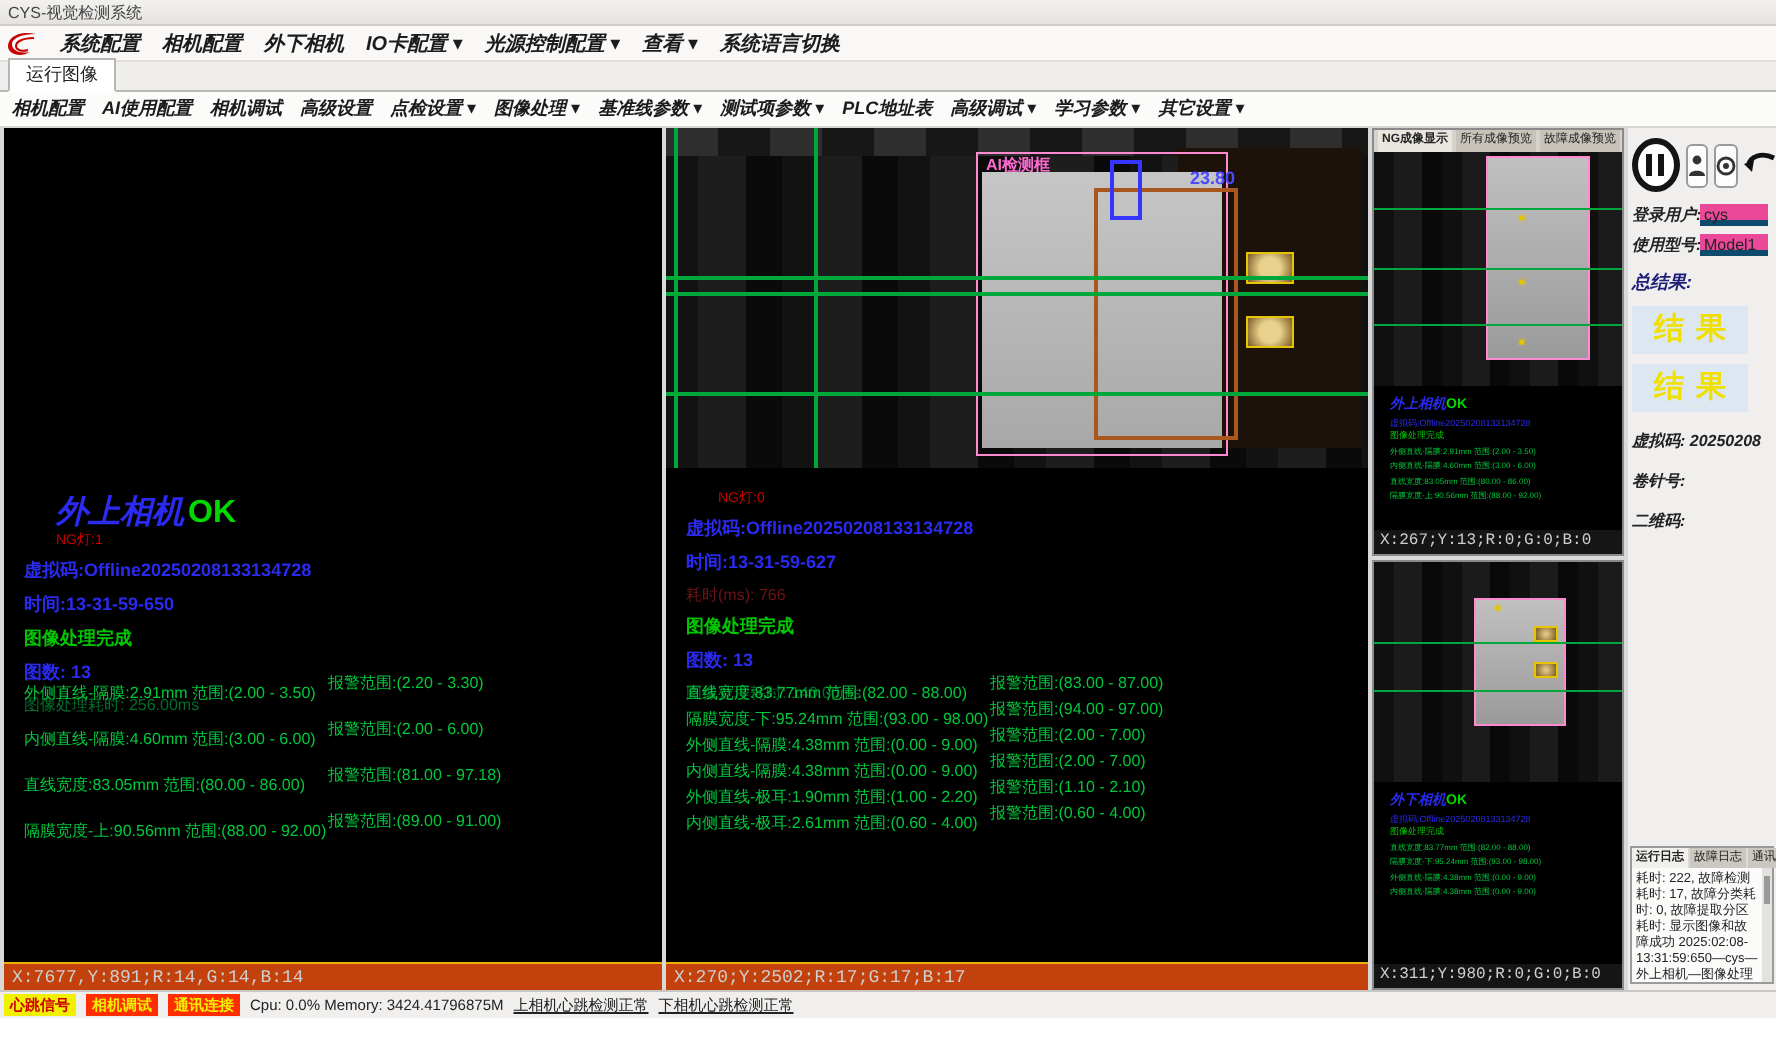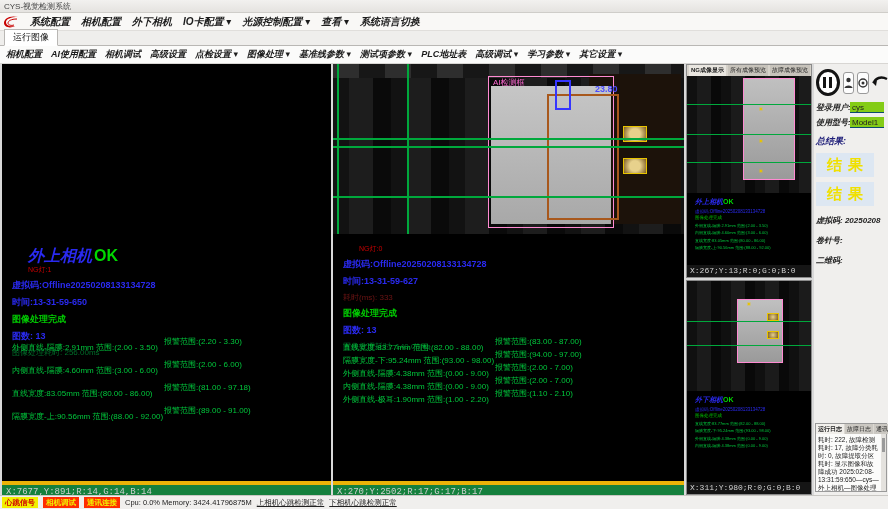--- a/index.html
+++ b/index.html
@@ -36,21 +36,21 @@
   .part { position:absolute; background:linear-gradient(180deg,#bdbdbd,#9d9d9d); }
   .pinkbox { position:absolute; border:1px solid #ff8ad2; }
   .bluebox { position:absolute; border:2px solid #3535ff; }
   .orangebox { position:absolute; border:2px solid #a8581c; }
   .hline-g { position:absolute; left:0; right:0; height:2px; background:#00a83c; }
   .vline-y { position:absolute; top:0; bottom:0; width:2px; background:#e8e800; }
   .vline-g { position:absolute; top:0; bottom:0; width:2px; background:#00a83c; }
   .clip { position:absolute; background:linear-gradient(180deg,#efefef,#c8c8c8); border-radius:2px; }
   .thresh { position:absolute; border:1px solid #ff8ad2; background:rgba(20,20,20,.45); color:#f0e000;
     font-size:8px; line-height:12px; padding:0 3px; white-space:nowrap; }
-  .ai-tag { position:absolute; color:#ff6ad2; font-size:8px; font-weight:normal; }
+  .ai-tag { position:absolute; color:#ff6ad2; font-size:8px; font-weight:bold; }
   .blue-val { position:absolute; color:#4c4cff; font-size:9px; font-weight:bold; }
   .darkzone { position:absolute; background:#1c120a; }
   .goldspot { position:absolute; background:radial-gradient(circle,#e7d18c 0 40%,#7a5a22 100%); border:1px solid #e8c400; }
 
   .txt { position:absolute; left:10px; right:2px; }
   .panel-left .txt { top:182px; } .panel-mid .txt { top:182px; }
   .cam-title { font-size:16px; font-weight:bold; font-style:italic; color:#2a2af0; margin-left:16px; }
   .cam-title .ok { color:#00d800; font-style:normal; margin-left:2px; }
   .ng-line { font-size:7px; color:#c80000; margin-left:16px; margin-top:-2px; }
   .l-blue  { font-size:9px; font-weight:bold; color:#2a2af0; margin-top:4px; white-space:nowrap; }
@@ -58,22 +58,22 @@
   .l-dgreen{ font-size:8px; color:#006e2a; margin-top:4px; }
   .l-dred  { font-size:8px; color:#6e1414; margin-top:4px; }
 
   .rows { position:absolute; left:10px; right:2px; }
   .panel-left .rows { top:272px; } .panel-mid .rows { top:272px; }
   .mrow { position:relative; white-space:nowrap; }
   .panel-left .mrow { height:23px; } .panel-mid .mrow { height:13px; }
   .mrow .m { color:#00c83c; font-size:8px; }
   .mrow .a { position:absolute; left:152px; color:#00c83c; font-size:8px; }
 
-  .coordbar { position:absolute; left:0; right:0; bottom:0; height:14px; background:#15803d;
-    color:#cfcfcf; font-size:9px; line-height:14px; padding-left:4px; border-top:4px solid #eab308;
+  .coordbar { position:absolute; left:0; right:0; bottom:0; height:14px; background:#c2410c;
+    color:#cfcfcf; font-size:9px; line-height:14px; padding-left:4px; border-top:1px solid #eab308;
     font-family:"Liberation Mono","DejaVu Sans Mono",monospace; }
 
   
   .thumb { position:absolute; left:686px; width:126px; background:#000; border:1px solid #8a8a8a; }
   .thumb1 { top:0;  height:214px; }
   .thumb2 { top:216px; height:215px; }
   .thumb-tabs { height:11px; background:#d6d2ca; display:flex; gap:2px; padding-left:2px; }
   .thumb-tab { font-size:6px; line-height:11px; padding:0 2px; color:#222; background:#c7c3bb; white-space:nowrap; }
   .thumb-tab.on { background:#e9e6e0; font-weight:bold; }
   .mini-img { position:relative; background:repeating-linear-gradient(90deg,#101010 0 10px,#1b1b1b 10px 24px,#090909 24px 34px); overflow:hidden; }
@@ -95,21 +95,21 @@
   
   .sidebar { position:absolute; left:814px; top:0; width:74px; height:431px; background:#f0efed; }
   .btnrow { display:flex; align-items:center; gap:3px; padding:3px 0 0 2px; height:34px; }
   .pause-btn { width:27px; height:27px; border:3px solid #141414; border-radius:50%; background:#fff;
     display:flex; align-items:center; justify-content:center; gap:3px; cursor:pointer; }
   .pause-btn i { display:block; width:3px; height:11px; background:#141414; }
   .sml-btn { width:13px; height:22px; border:1px solid #9a9a9a; border-radius:3px; background:#fdfdfd;
     display:flex; align-items:center; justify-content:center; cursor:pointer; }
   .fieldrow { display:flex; align-items:center; margin:4px 0 0 2px; }
   .f-label { font-size:8px; font-weight:bold; font-style:italic; color:#222; width:34px; white-space:nowrap; }
-  .f-value { font-size:8px; color:#222; border-bottom:1px solid #0c4a6e; background:#84cc16; width:34px; height:11px; line-height:11px; padding-left:2px; }
+  .f-value { font-size:8px; color:#222; border-bottom:3px solid #0c4a6e; background:#ec4899; width:34px; height:11px; line-height:11px; padding-left:2px; }
   .total-label { font-size:9px; font-weight:bold; font-style:italic; color:#20207a; margin:7px 0 0 2px; }
   .result-box { width:58px; height:24px; background:#dde7f2; margin:5px 0 0 2px; color:#f0e000;
     font-size:15px; font-weight:bold; text-align:center; line-height:24px; letter-spacing:6px; text-indent:6px; }
   .side-line { font-size:8px; font-weight:bold; font-style:italic; color:#222; margin:9px 0 0 2px; white-space:nowrap; }
   .logpanel { position:absolute; left:1px; right:1px; bottom:3px; height:69px; border:1px solid #9a9a9a; background:#fbfbfa; }
   .log-tabs { height:10px; background:#dcd9d3; display:flex; gap:1px; }
   .log-tab { font-size:6px; line-height:10px; padding:0 2px; background:#cbc8c2; color:#222; white-space:nowrap; }
   .log-tab.on { background:#f2f0ec; font-weight:bold; }
   .log-body { position:absolute; top:10px; left:0; right:5px; bottom:0; font-size:6.5px; line-height:8px;
     color:#222; padding:2px 1px 0 2px; overflow:hidden; }
@@ -207,31 +207,32 @@
         <div class="goldspot" style="left:290px; top:62px; width:24px; height:16px;"></div>
         <div class="goldspot" style="left:290px; top:94px; width:24px; height:16px;"></div>
         <div class="hline-g" style="top:74px"></div>
         <div class="hline-g" style="top:82px"></div>
         <div class="hline-g" style="top:132px"></div>
       </div>
       <div class="txt">
         <div class="ng-line">NG灯:0</div>
         <div class="l-blue">虚拟码:Offline20250208133134728</div>
         <div class="l-blue">时间:13-31-59-627</div>
-        <div class="l-dred">耗时(ms): 333</div>
+        <div class="l-dred">耗时(ms): 766</div>
         <div class="l-green">图像处理完成</div>
         <div class="l-blue">图数: 13</div>
         <div class="l-dgreen">图像处理耗时: 140.00ms</div>
       </div>
       <div class="rows">
         <div class="mrow"><span class="m">直线宽度:83.77mm 范围:(82.00 - 88.00)</span><span class="a">报警范围:(83.00 - 87.00)</span></div>
         <div class="mrow"><span class="m">隔膜宽度-下:95.24mm 范围:(93.00 - 98.00)</span><span class="a">报警范围:(94.00 - 97.00)</span></div>
         <div class="mrow"><span class="m">外侧直线-隔膜:4.38mm 范围:(0.00 - 9.00)</span><span class="a">报警范围:(2.00 - 7.00)</span></div>
         <div class="mrow"><span class="m">内侧直线-隔膜:4.38mm 范围:(0.00 - 9.00)</span><span class="a">报警范围:(2.00 - 7.00)</span></div>
         <div class="mrow"><span class="m">外侧直线-极耳:1.90mm 范围:(1.00 - 2.20)</span><span class="a">报警范围:(1.10 - 2.10)</span></div>
+        <div class="mrow"><span class="m">内侧直线-极耳:2.61mm 范围:(0.60 - 4.00)</span><span class="a">报警范围:(0.60 - 4.00)</span></div>
       </div>
       <div class="coordbar">X:270;Y:2502;R:17;G:17;B:17</div>
     </div>
 
     <div class="thumb thumb1">
       <div class="thumb-tabs">
         <span class="thumb-tab on">NG成像显示</span>
         <span class="thumb-tab">所有成像预览</span>
         <span class="thumb-tab">故障成像预览</span>
       </div>

